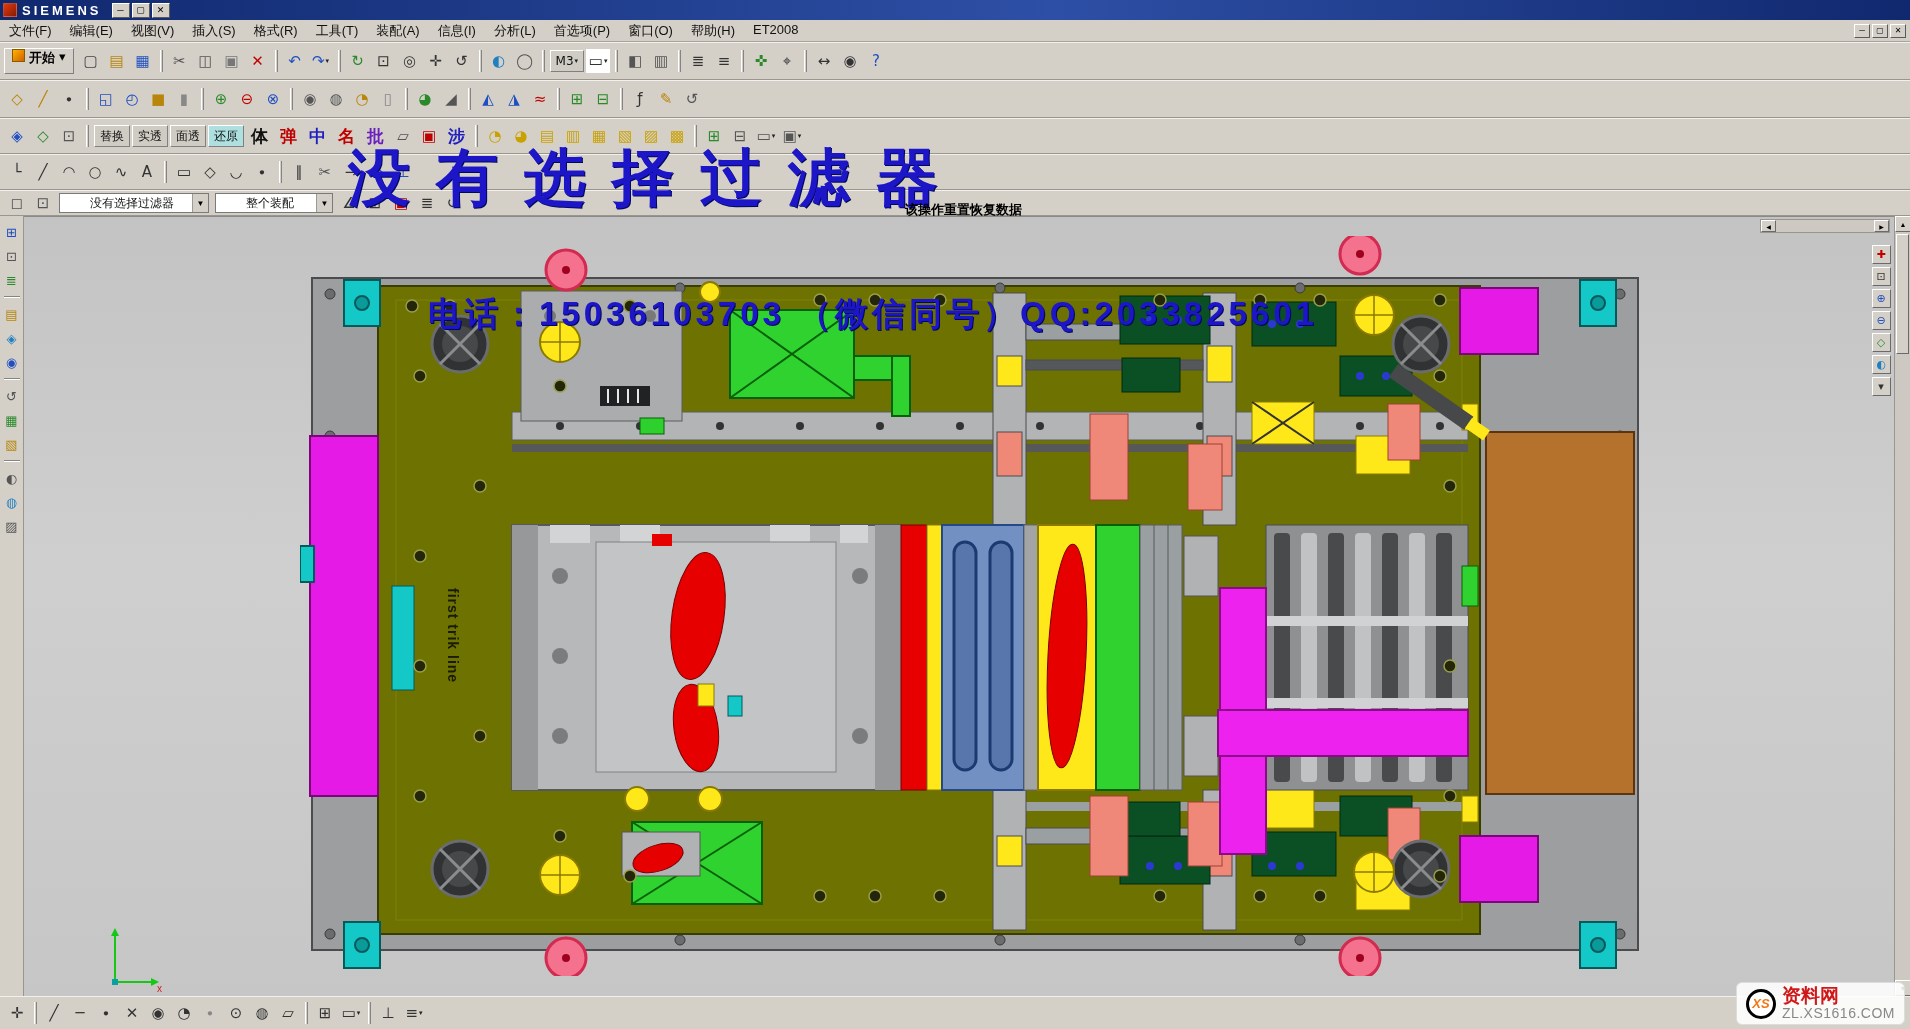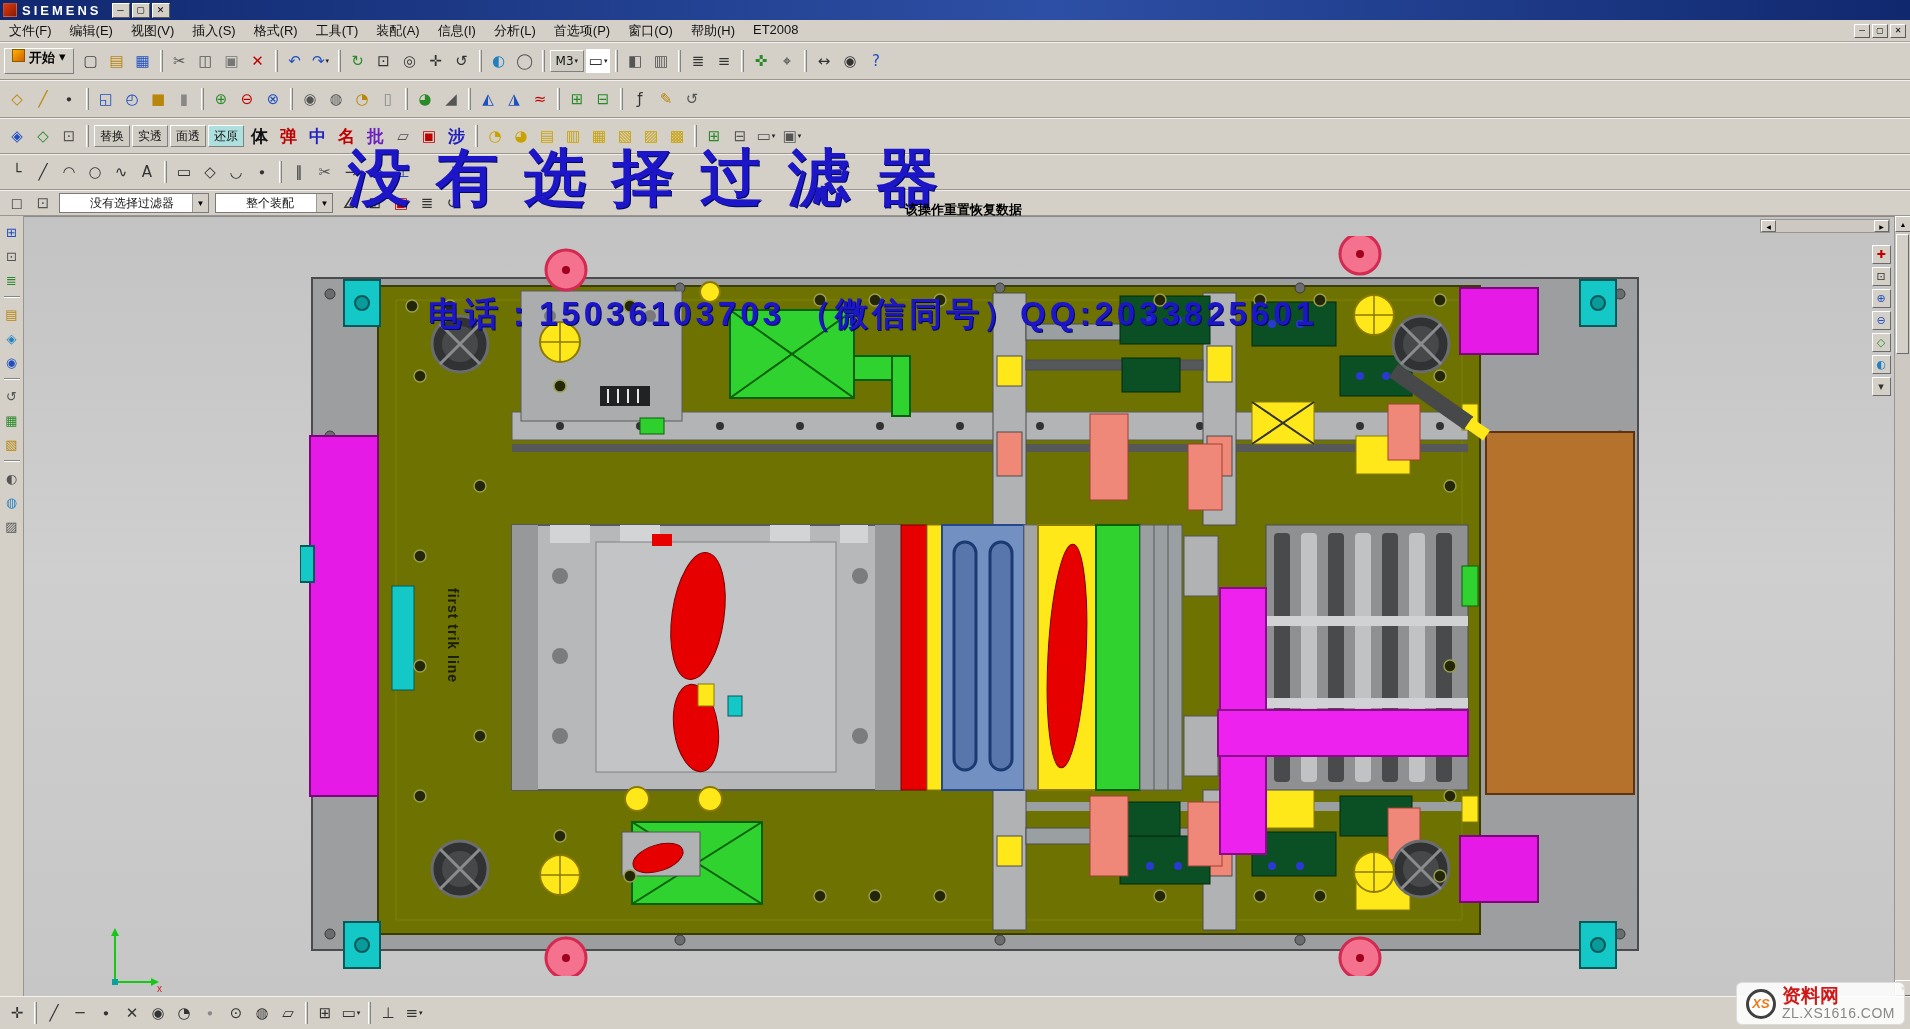--- a/index.html
+++ b/index.html
@@ -95,21 +95,21 @@
   .wm2 { position:absolute; top:292px; left:428px; z-index:20; color:#1d16c9;
     font-size:33px; font-weight:bold; letter-spacing:4px; white-space:nowrap;
     text-shadow:1px 1px 0 #00085a; }
   .statusmsg { position:absolute; top:201px; left:905px; z-index:55; color:#000;
     font-size:13px; font-weight:bold; white-space:nowrap; }
 
   
   .logo { position:absolute; right:5px; bottom:4px; z-index:70;
     background:rgba(255,255,255,.88); border-radius:6px; padding:3px 9px;
     display:flex; align-items:center; gap:6px; border:1px solid #ddd; }
-  .logo-circle { width:30px; height:30px; border-radius:50%; border:3px solid #404040;
+  .logo-circle { width:30px; height:30px; border-radius:50%; border:3px solid #000000;
     color:#f07818; font-weight:bold; font-style:italic; font-size:13px;
     display:flex; align-items:center; justify-content:center; background:#fff; }
   .logo-name { color:#d01818; font-size:19px; font-weight:bold; line-height:1; }
   .logo-url { color:#888; font-size:14px; letter-spacing:.5px; }
 </style>
 </head>
 <body>
 
 <div class="titlebar">
   <span class="app-icon"></span>

